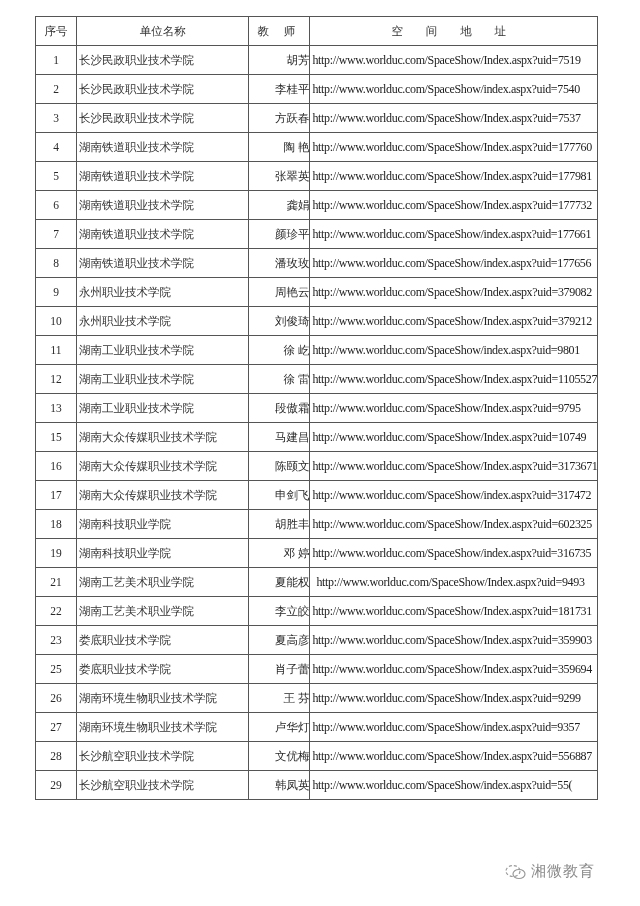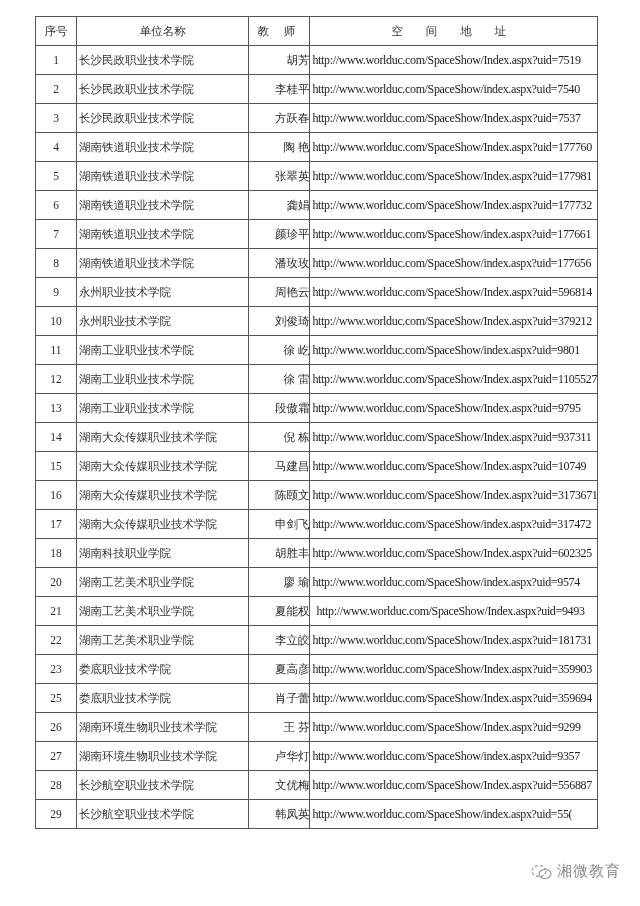--- a/index.html
+++ b/index.html
@@ -52,21 +52,21 @@
       padding-left: 2px;
       font-size: 12px;
       letter-spacing: -0.35px;
       color: #222;
     }
     td.cell-url.indent { padding-left: 6px; margin-left: 27px; }
     .hdr-spaced { letter-spacing: 6px; margin-top: 8px; }
     .hdr-wide { letter-spacing: 10px; }
     .watermark {
       position: absolute;
-      left: 531px;
+      left: 505px;
       top: 862px;
       display: flex;
       align-items: center;
       gap: 4px;
       color: #8a8a8a;
       font-family: "DejaVu Sans", sans-serif;
       font-size: 15px;
       letter-spacing: 1px;
     }
     .watermark .wm-icon {
@@ -139,21 +139,21 @@
       <tr>
         <td class="cell-no">8</td>
         <td class="cell-unit">湖南铁道职业技术学院</td>
         <td class="cell-teacher">潘玫玫</td>
         <td class="cell-url">http://www.worlduc.com/SpaceShow/index.aspx?uid=177656</td>
       </tr>
       <tr>
         <td class="cell-no">9</td>
         <td class="cell-unit">永州职业技术学院</td>
         <td class="cell-teacher">周艳云</td>
-        <td class="cell-url">http://www.worlduc.com/SpaceShow/Index.aspx?uid=596814</td>
+        <td class="cell-url">http://www.worlduc.com/SpaceShow/Index.aspx?uid=379082</td>
       </tr>
       <tr>
         <td class="cell-no">10</td>
         <td class="cell-unit">永州职业技术学院</td>
         <td class="cell-teacher">刘俊琦</td>
         <td class="cell-url">http://www.worlduc.com/SpaceShow/Index.aspx?uid=379212</td>
       </tr>
       <tr>
         <td class="cell-no">11</td>
         <td class="cell-unit">湖南工业职业技术学院</td>
@@ -166,26 +166,20 @@
         <td class="cell-teacher">徐 雷</td>
         <td class="cell-url">http://www.worlduc.com/SpaceShow/Index.aspx?uid=1105527</td>
       </tr>
       <tr>
         <td class="cell-no">13</td>
         <td class="cell-unit">湖南工业职业技术学院</td>
         <td class="cell-teacher">段傲霜</td>
         <td class="cell-url">http://www.worlduc.com/SpaceShow/Index.aspx?uid=9795</td>
       </tr>
       <tr>
-        <td class="cell-no">14</td>
-        <td class="cell-unit">湖南大众传媒职业技术学院</td>
-        <td class="cell-teacher">倪 栋</td>
-        <td class="cell-url">http://www.worlduc.com/SpaceShow/Index.aspx?uid=937311</td>
-      </tr>
-      <tr>
         <td class="cell-no">15</td>
         <td class="cell-unit">湖南大众传媒职业技术学院</td>
         <td class="cell-teacher">马建昌</td>
         <td class="cell-url">http://www.worlduc.com/SpaceShow/Index.aspx?uid=10749</td>
       </tr>
       <tr>
         <td class="cell-no">16</td>
         <td class="cell-unit">湖南大众传媒职业技术学院</td>
         <td class="cell-teacher">陈颐文</td>
         <td class="cell-url">http://www.worlduc.com/SpaceShow/Index.aspx?uid=31736711</td>
@@ -196,24 +190,24 @@
         <td class="cell-teacher">申剑飞</td>
         <td class="cell-url">http://www.worlduc.com/SpaceShow/index.aspx?uid=317472</td>
       </tr>
       <tr>
         <td class="cell-no">18</td>
         <td class="cell-unit">湖南科技职业学院</td>
         <td class="cell-teacher">胡胜丰</td>
         <td class="cell-url">http://www.worlduc.com/SpaceShow/Index.aspx?uid=602325</td>
       </tr>
       <tr>
-        <td class="cell-no">20</td>
-        <td class="cell-unit">湖南工艺美术职业学院</td>
-        <td class="cell-teacher">廖 瑜</td>
-        <td class="cell-url">http://www.worlduc.com/SpaceShow/index.aspx?uid=9574</td>
+        <td class="cell-no">19</td>
+        <td class="cell-unit">湖南科技职业学院</td>
+        <td class="cell-teacher">邓 婷</td>
+        <td class="cell-url">http://www.worlduc.com/SpaceShow/index.aspx?uid=316735</td>
       </tr>
       <tr>
         <td class="cell-no">21</td>
         <td class="cell-unit">湖南工艺美术职业学院</td>
         <td class="cell-teacher">夏能权</td>
         <td class="cell-url indent">http://www.worlduc.com/SpaceShow/Index.aspx?uid=9493</td>
       </tr>
       <tr>
         <td class="cell-no">22</td>
         <td class="cell-unit">湖南工艺美术职业学院</td>

